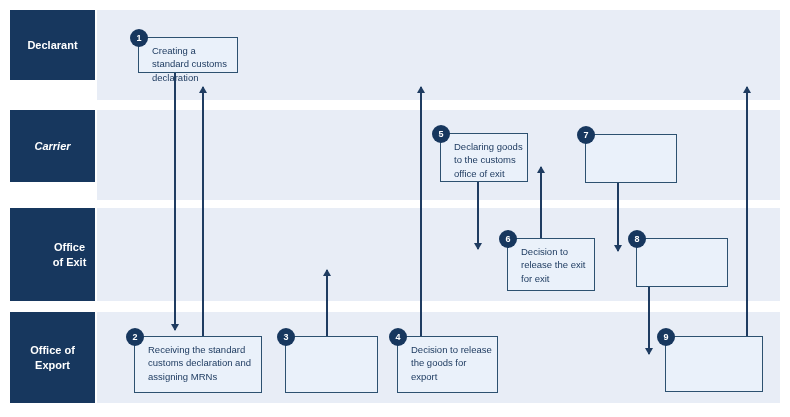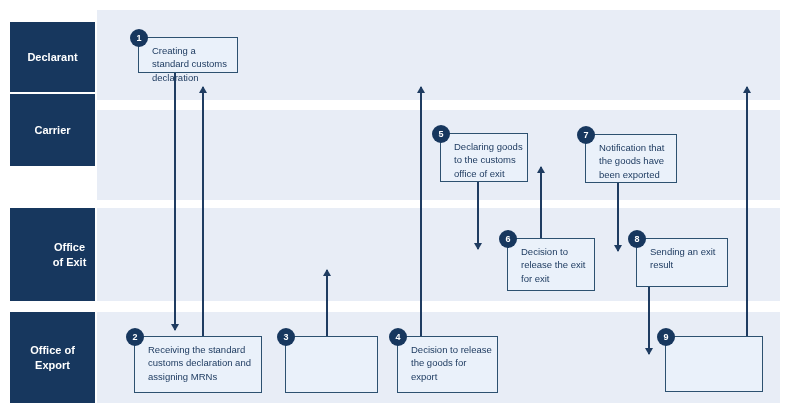--- a/index.html
+++ b/index.html
@@ -35,26 +35,26 @@
     position:absolute;bottom:-1px;left:-3px;width:0;height:0;
     border-left:4px solid transparent;border-right:4px solid transparent;
     border-top:7px solid #1f3c61;
   }
 </style>
 </head>
 <body>
 
 <div class="stage">
 
-  <div class="lane-label" style="top:22px;height:70px;">
+  <div class="lane-label" style="top:10px;height:70px;">
     <span>Declarant</span>
   </div>
   <div class="lane-band" style="top:10px;height:90px;"></div>
 
-  <div class="lane-label" style="top:94px;height:72px;">
+  <div class="lane-label" style="top:110px;height:72px;font-style:italic;">
     <span>Carrier</span>
   </div>
   <div class="lane-band" style="top:110px;height:90px;"></div>
 
   <div class="lane-label" style="top:208px;height:93px;padding-left:40px;">
     <span>Office of Exit</span>
   </div>
   <div class="lane-band" style="top:208px;height:93px;"></div>
 
   <div class="lane-label" style="top:312px;height:91px;text-align:center;">
@@ -114,25 +114,23 @@
     <span>Declaring goods to the customs office of exit</span>
   </div>
 
   <div class="step-box" style="left:507px;top:238px;width:88px;height:53px;">
     <div class="step-num">6</div>
     <span>Decision to release the exit for exit</span>
   </div>
 
   <div class="step-box" style="left:585px;top:134px;width:92px;height:49px;">
     <div class="step-num">7</div>
-    <span>Notification that the goods have been exported</span>
   </div>
 
   <div class="step-box" style="left:636px;top:238px;width:92px;height:49px;">
     <div class="step-num">8</div>
-    <span>Sending an exit result</span>
   </div>
 
   <div class="step-box" style="left:665px;top:336px;width:98px;height:56px;">
     <div class="step-num">9</div>
   </div>
 
 </div>
 
 </body></html>

